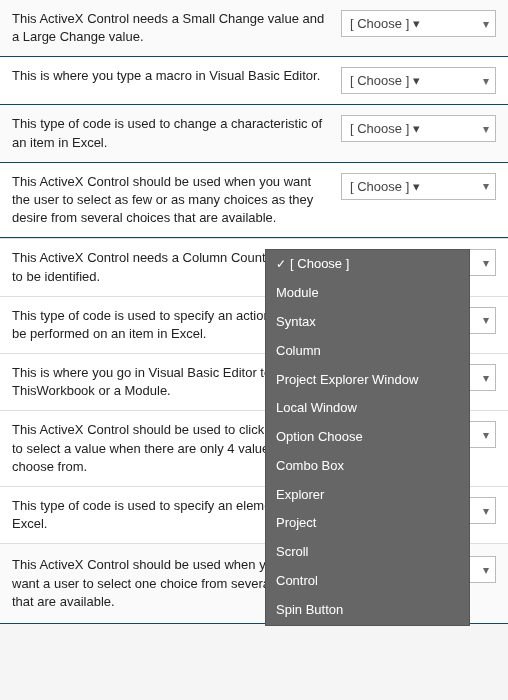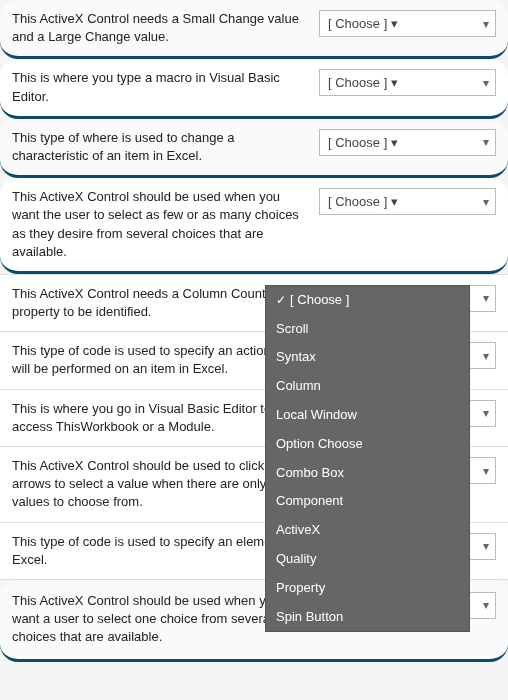--- a/index.html
+++ b/index.html
@@ -7,38 +7,37 @@
       font-family: Arial, sans-serif;
       font-size: 13px;
       background: #f5f5f5;
       width: 508px;
       min-height: 700px;
       overflow-x: hidden;
     }
     .question-row {
       display: flex;
       align-items: flex-start;
-      border-bottom: 3px solid #0c4a6e;
+      border-bottom: 1px solid #0c4a6e;
       padding: 10px 12px;
       background: #fff;
       gap: 10px;
-      border-radius: 18px;
     }
     .question-row:nth-child(odd) {
       background: #fafafa;
     }
     .question-text {
       flex: 1;
       line-height: 1.4;
       color: #222;
       font-size: 13px;
     }
     .dropdown-wrapper {
       flex-shrink: 0;
-      width: 177px;
+      width: 155px;
       position: relative;
     }
     .dropdown-btn {
       width: 100%;
       border: 1px solid #bbb;
       background: #fff;
       padding: 5px 24px 5px 8px;
       font-size: 13px;
       color: #444;
       cursor: pointer;
@@ -109,21 +108,21 @@
     <div class="question-text">This is where you type a macro in Visual Basic Editor.</div>
     <div class="dropdown-wrapper">
       <button class="dropdown-btn">
         <span>[ Choose ]</span>
         <span>▾</span>
       </button>
     </div>
   </div>
 
   <div class="question-row">
-    <div class="question-text">This type of where is used to change a characteristic of an item in Excel.</div>
+    <div class="question-text">This type of code is used to change a characteristic of an item in Excel.</div>
     <div class="dropdown-wrapper">
       <button class="dropdown-btn">
         <span>[ Choose ]</span>
         <span>▾</span>
       </button>
     </div>
   </div>
 
   <div class="question-row">
     <div class="question-text">This ActiveX Control should be used when you want the user to select as few or as many choices as they desire from several choices that are available.</div>
@@ -184,30 +183,31 @@
       <div class="dropdown-wrapper">
         <button class="dropdown-btn">
           <span>[ Choose ]</span>
           <span>▾</span>
         </button>
       </div>
     </div>
 
     <div class="open-dropdown-menu" id="open-menu">
     <div class="menu-item selected">[ Choose ]</div>
-        <div class="menu-item">Scroll</div>
+        <div class="menu-item">Module</div>
         <div class="menu-item">Syntax</div>
         <div class="menu-item">Column</div>
+        <div class="menu-item">Project Explorer Window</div>
         <div class="menu-item">Local Window</div>
         <div class="menu-item">Option Choose</div>
         <div class="menu-item">Combo Box</div>
-        <div class="menu-item">Component</div>
-        <div class="menu-item">ActiveX</div>
-        <div class="menu-item">Quality</div>
-        <div class="menu-item">Property</div>
+        <div class="menu-item">Explorer</div>
+        <div class="menu-item">Project</div>
+        <div class="menu-item">Scroll</div>
+        <div class="menu-item">Control</div>
         <div class="menu-item">Spin Button</div>
       </div>
 
   </div>
 
   <div class="question-row" style="padding-top:12px; padding-bottom:12px;">
     <div class="question-text">This ActiveX Control should be used when you only want a user to select one choice from several choices that are available.</div>
     <div class="dropdown-wrapper">
       <button class="dropdown-btn">
         <span>[ Choose ]</span>

